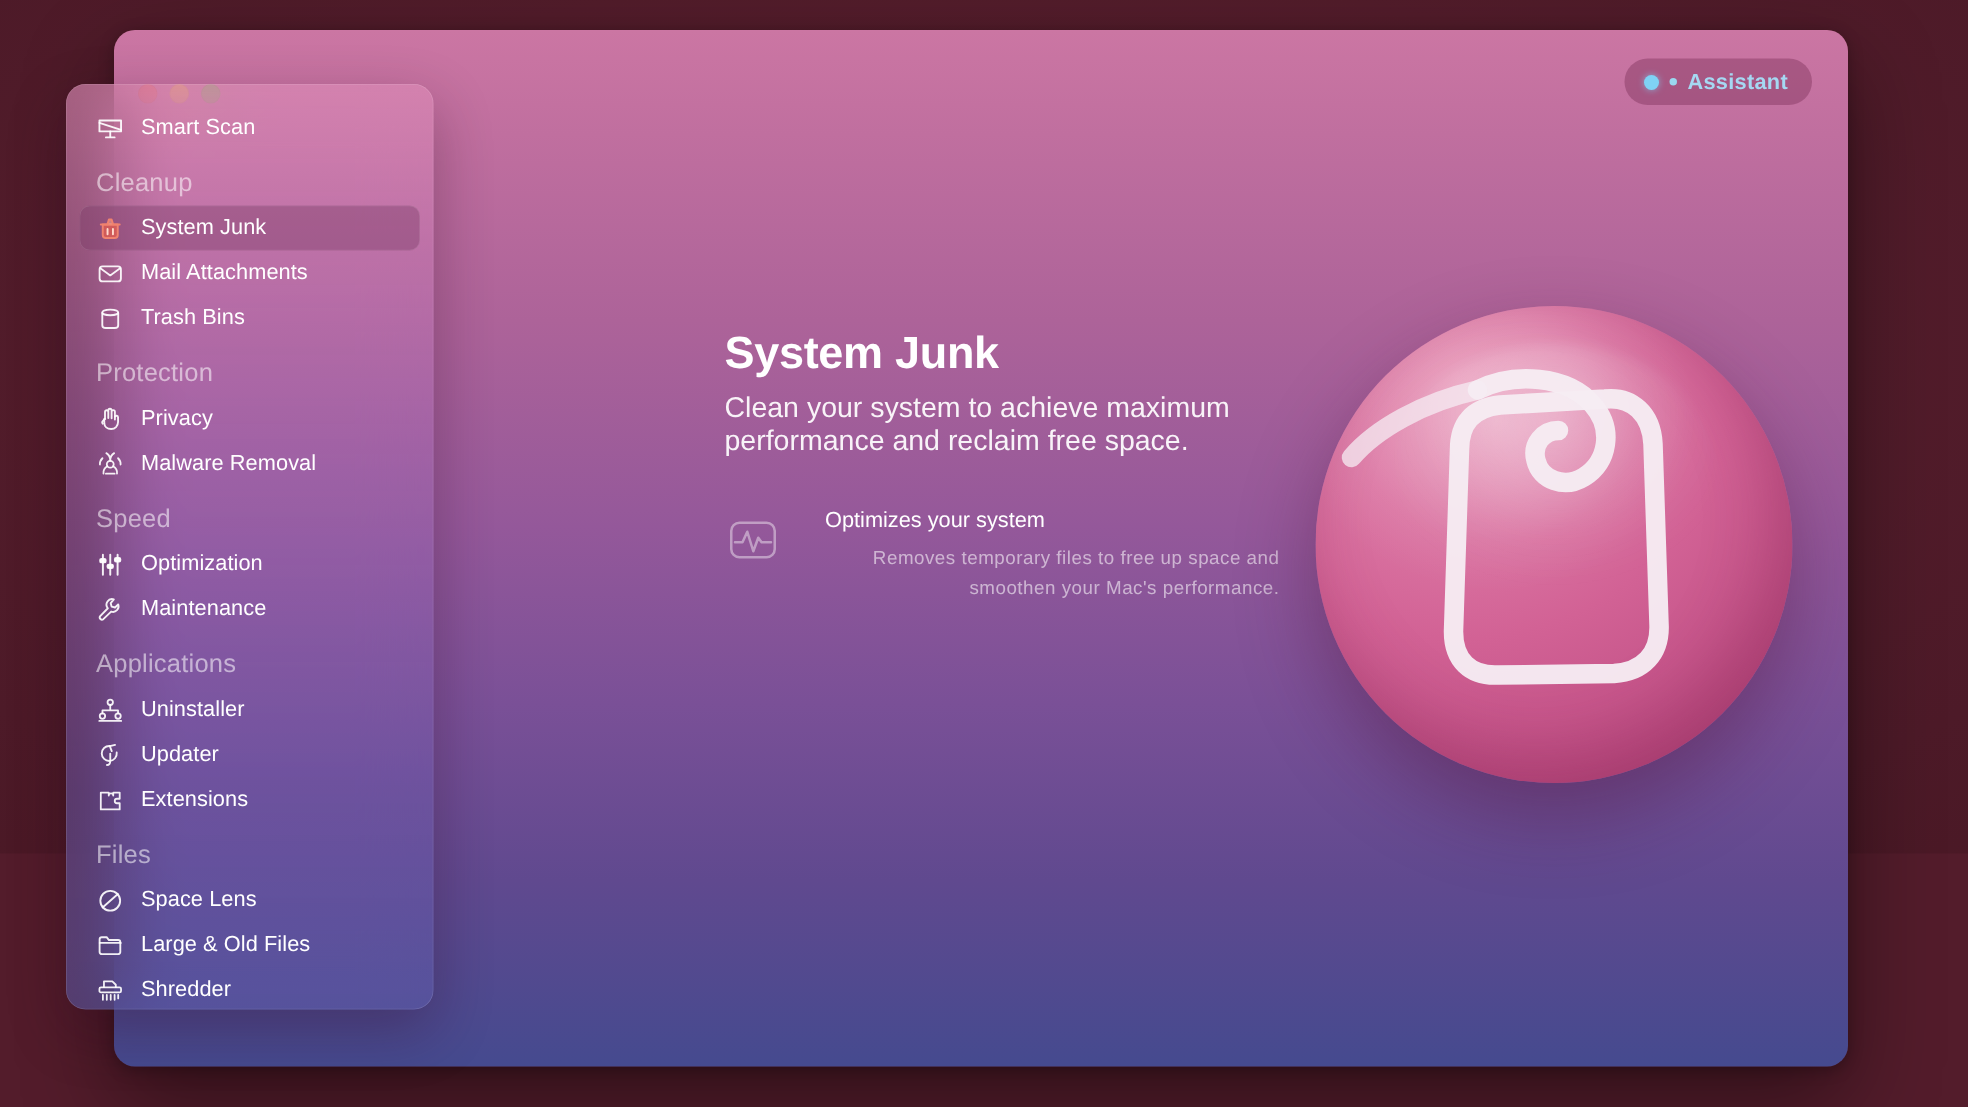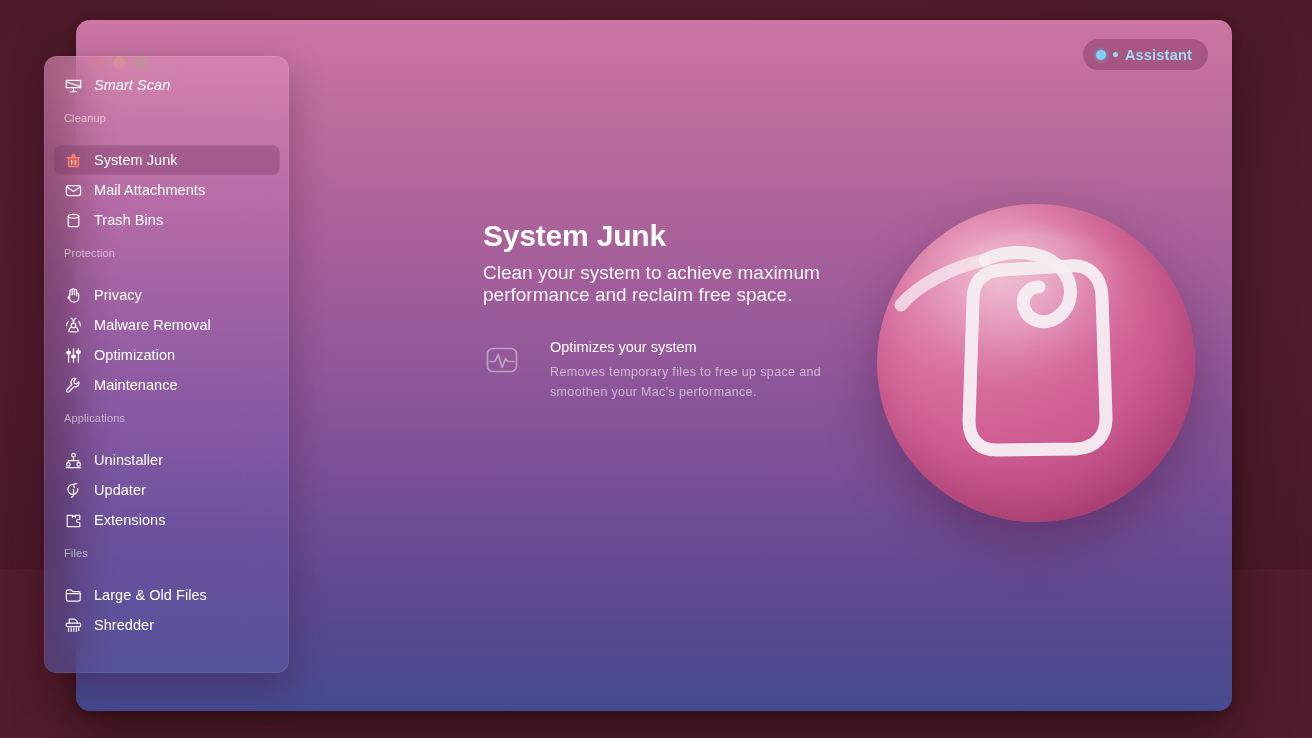--- a/index.html
+++ b/index.html
@@ -83,23 +83,23 @@
         rgba(110,88,168,0.52) 76%,
         rgba(92,90,168,0.55) 100%);
     backdrop-filter: blur(22px);
     -webkit-backdrop-filter: blur(22px);
     box-shadow: 0 14px 38px rgba(50,10,35,0.32), inset 0 0 0 .5px rgba(255,255,255,0.14);
     overflow:hidden;
     padding-top:12px;
     z-index:5;
   }
   .nav-group-label {
-    font-size:11px;
+    font-size:17px;
     color:rgba(255,255,255,0.55);
-    padding:12px 0 21px 20px;
+    padding:12px 0 5px 20px;
     letter-spacing:.15px;
   }
   .nav-item {
     display:flex; align-items:center;
     height:30px;
     margin:0 9px;
     padding-left:11px;
     border-radius:7px;
     gap:11px;
     cursor:pointer;
@@ -114,21 +114,21 @@
     display:flex; align-items:center; justify-content:center;
     color:rgba(255,255,255,0.92);
   }
   .nav-item .ico svg { display:block; }
   .nav-item .txt {
     font-size:14.5px;
     color:#ffffff;
     letter-spacing:.05px;
     white-space:nowrap;
   }
-  .nav-item.first { margin-top:2px;font-style:italic; }
+  .nav-item.first { margin-top:2px; }
 
   
   #content {
     position:absolute;
     left:289px; top:64px; right:0; bottom:0;
   }
   #page-title {
     position:absolute; left:118px; top:135px;
     font-size:30px; font-weight:bold; color:#ffffff;
     letter-spacing:-.2px;
@@ -151,20 +151,21 @@
     margin-top:2px;
     color:rgba(255,255,255,0.42);
   }
   .feature .ftitle {
     font-size:14.5px; color:#ffffff; margin-bottom:7px;
   }
   .feature .fdesc {
     font-size:12.5px; line-height:20px;
     color:rgba(255,255,255,0.56);
     letter-spacing:.35px;
+    text-align:right;
   }
 
   
   #orb {
     position:absolute;
     left:512px; top:120px;
     width:318px; height:318px;
   }
   #orb .ball {
     position:absolute; inset:0;
@@ -294,20 +295,21 @@
           <svg width="19" height="19" viewBox="0 0 19 19" fill="none" stroke="currentColor" stroke-width="1.2" stroke-linecap="round" stroke-linejoin="round">
             <circle cx="9.5" cy="9.5" r="2.3"></circle>
             <path d="M9.5 7.2c0-2.6-1.2-4.3-2.6-5.1M9.5 7.2c0-2.6 1.2-4.3 2.6-5.1"></path>
             <path d="M7.6 10.8c-2.2 1.3-2.8 3.3-2.6 4.9M11.4 10.8c2.2 1.3 2.8 3.3 2.6 4.9"></path>
             <path d="M4.3 5.5C3 6.8 2.5 8.4 2.6 9.7M14.7 5.5c1.3 1.3 1.8 2.9 1.7 4.2"></path>
             <path d="M6.6 15.8h5.8"></path>
           </svg>
         </span>
         <span class="txt">Malware Removal</span>
       </div>
+      <div class="nav-group-label">Speed</div>
       <div class="nav-item">
         <span class="ico">
           <svg width="19" height="19" viewBox="0 0 19 19" fill="none" stroke="currentColor" stroke-width="1.3" stroke-linecap="round">
             <path d="M4.6 2.8v13.4M9.5 2.8v13.4M14.4 2.8v13.4"></path>
             <rect x="2.8" y="5.6" width="3.6" height="2.3" rx="0.8" fill="currentColor"></rect>
             <rect x="7.7" y="9.4" width="3.6" height="2.3" rx="0.8" fill="currentColor"></rect>
             <rect x="12.6" y="5.0" width="3.6" height="2.3" rx="0.8" fill="currentColor"></rect>
           </svg>
         </span>
         <span class="txt">Optimization</span>
@@ -348,20 +350,29 @@
           <svg width="19" height="19" viewBox="0 0 19 19" fill="none" stroke="currentColor" stroke-width="1.2" stroke-linecap="round" stroke-linejoin="round">
             <path d="M3.2 4.4h5.3v2a1.5 1.5 0 1 1 3 0v-2h4.3v4.1h-1.8a1.5 1.5 0 1 0 0 3h1.8v4.1H3.2z"></path>
           </svg>
         </span>
         <span class="txt">Extensions</span>
       </div>
       <div class="nav-group-label">Files</div>
       <div class="nav-item">
         <span class="ico">
           <svg width="19" height="19" viewBox="0 0 19 19" fill="none" stroke="currentColor" stroke-width="1.25" stroke-linecap="round" stroke-linejoin="round">
+            <circle cx="9.5" cy="9.5" r="6.6"></circle>
+            <path d="M4.4 14 14.6 5"></path>
+          </svg>
+        </span>
+        <span class="txt">Space Lens</span>
+      </div>
+      <div class="nav-item">
+        <span class="ico">
+          <svg width="19" height="19" viewBox="0 0 19 19" fill="none" stroke="currentColor" stroke-width="1.25" stroke-linecap="round" stroke-linejoin="round">
             <path d="M2.4 5.3a1.5 1.5 0 0 1 1.5-1.5h3.2l1.5 1.9h6.1a1.5 1.5 0 0 1 1.5 1.5v6.4a1.5 1.5 0 0 1-1.5 1.5H3.9a1.5 1.5 0 0 1-1.5-1.5z"></path>
             <path d="M2.5 7.6h14"></path>
           </svg>
         </span>
         <span class="txt">Large &amp; Old Files</span>
       </div>
       <div class="nav-item">
         <span class="ico">
           <svg width="19" height="19" viewBox="0 0 19 19" fill="none" stroke="currentColor" stroke-width="1.2" stroke-linecap="round" stroke-linejoin="round">
             <path d="M5.3 7.1V3.2h5.6l2.3 2.3v1.6"></path>

